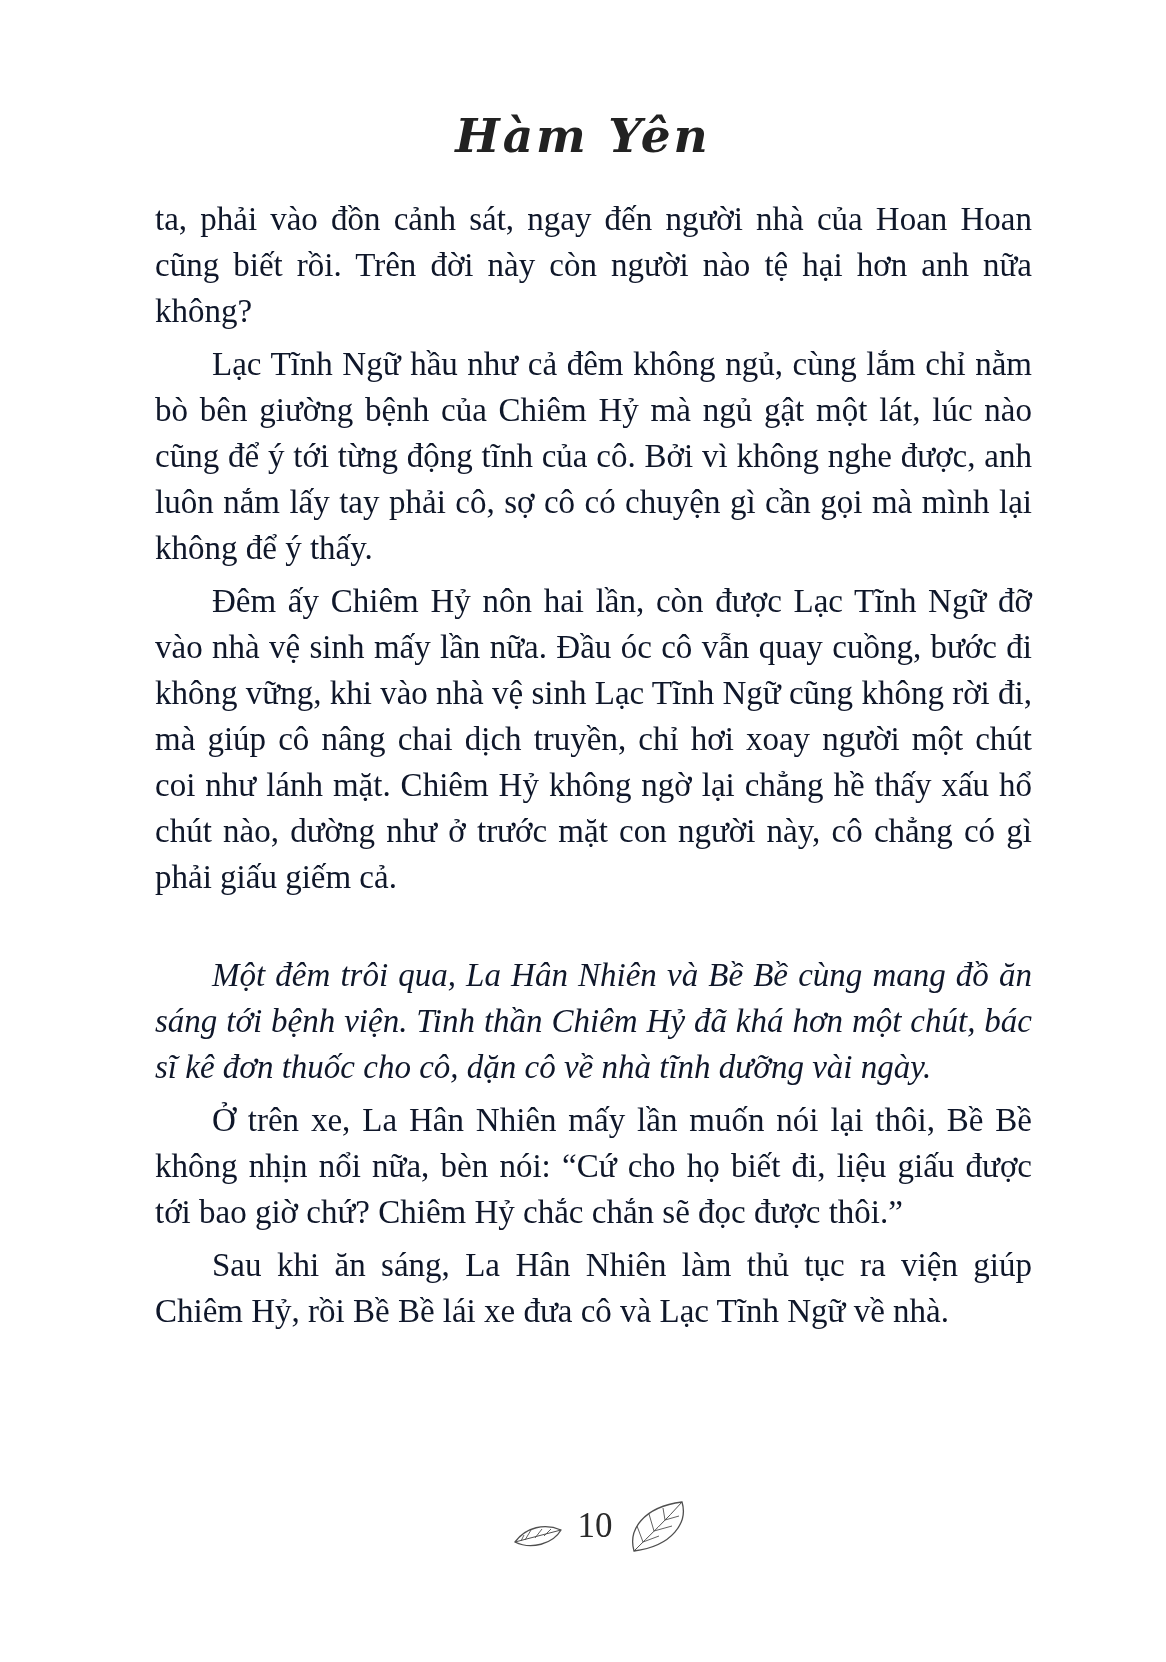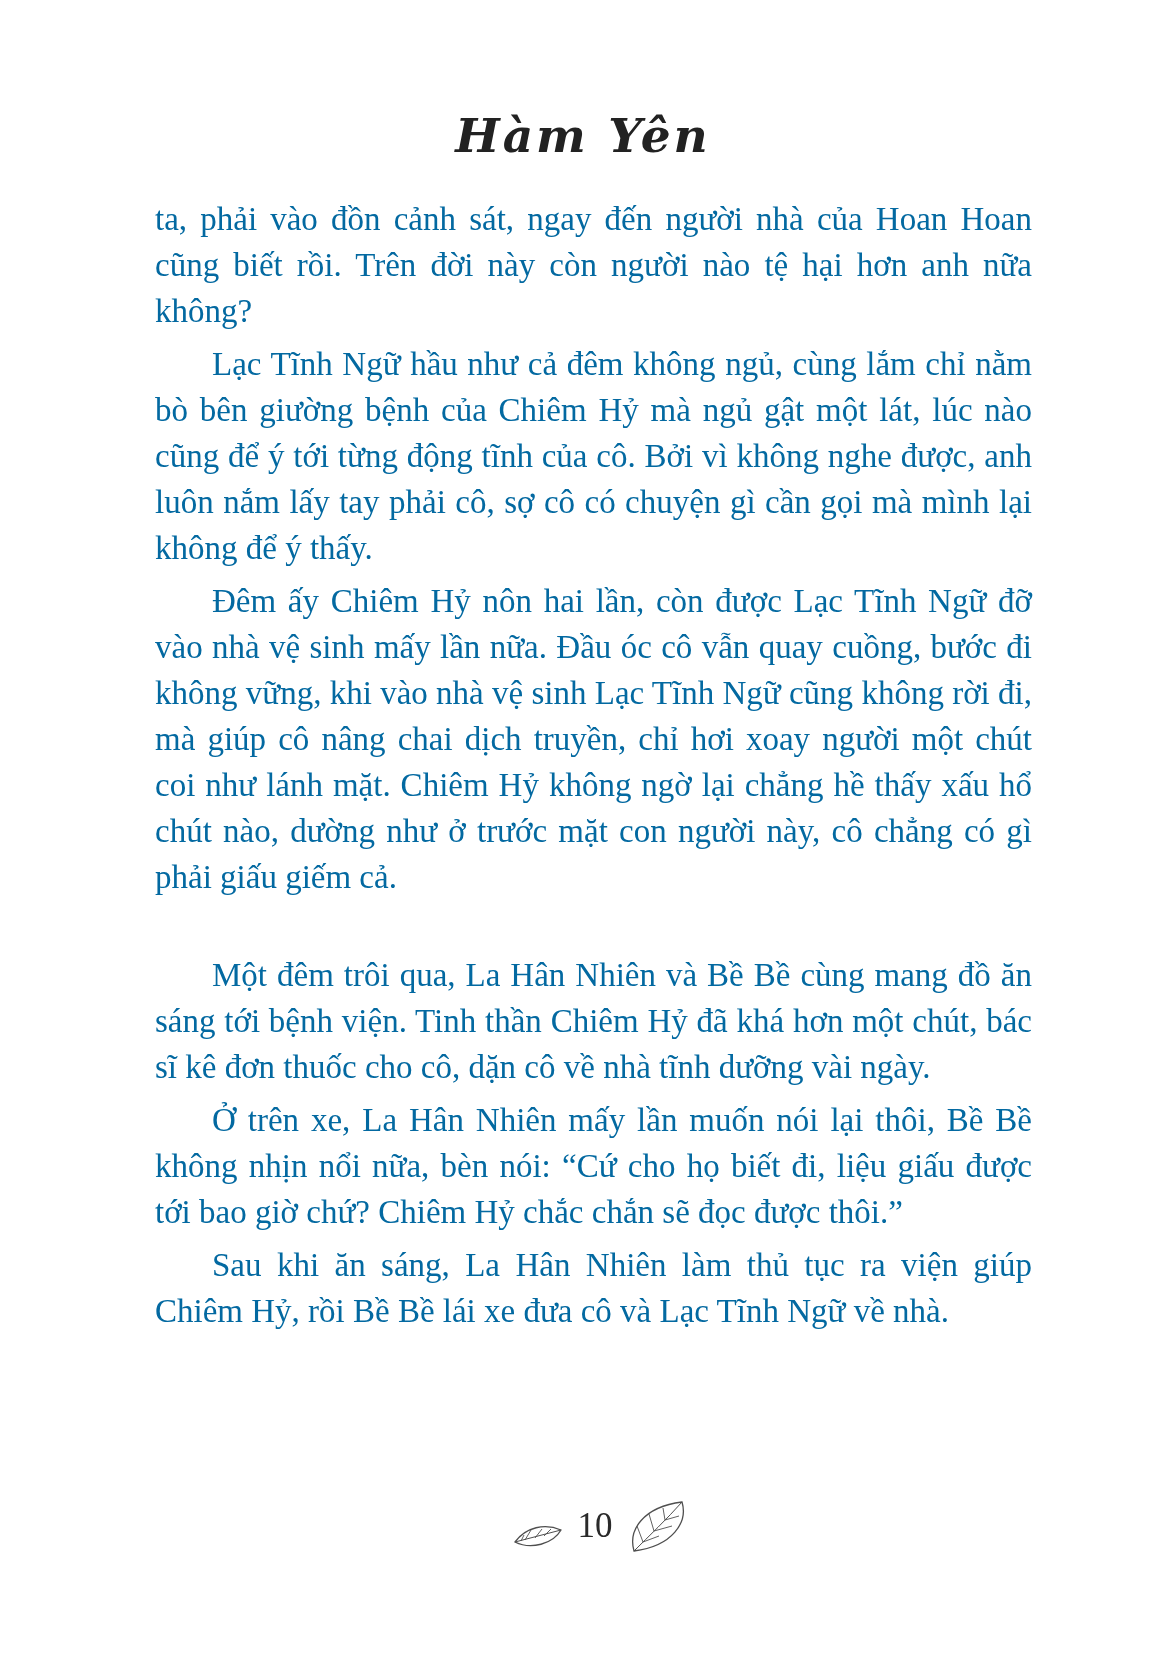--- a/index.html
+++ b/index.html
@@ -34,27 +34,28 @@
     position: absolute;
     top: 196px;
     left: 155px;
     width: 877px;
   }
   .text-block p {
     margin: 0 0 7px 0;
     font-size: 33px;
     line-height: 46px;
     text-align: justify;
-    color: #0369a1;
+    color: #0f172a;
   }
   .text-block p.indented {
     text-indent: 57px;
   }
   .text-block p.section-start {
     margin-top: 52px;
+    font-style: italic;
   }
   .footer {
     position: absolute;
     top: 1496px;
     left: 18px;
     width: 1166px;
     display: flex;
     justify-content: center;
     align-items: center;
     gap: 14px;

